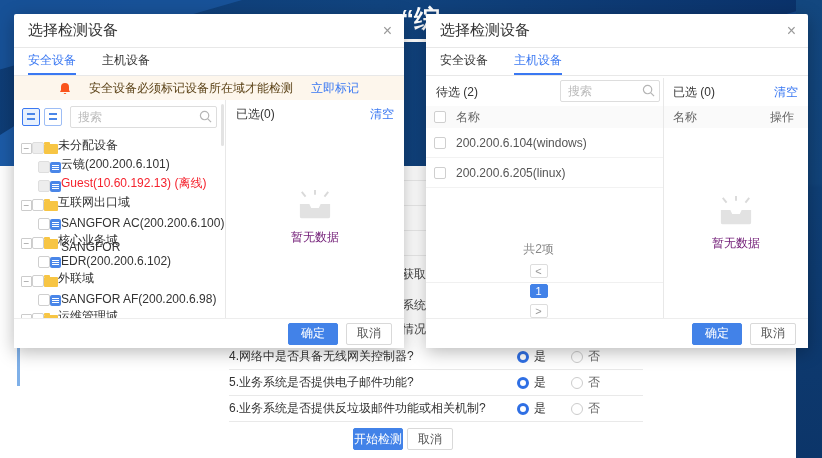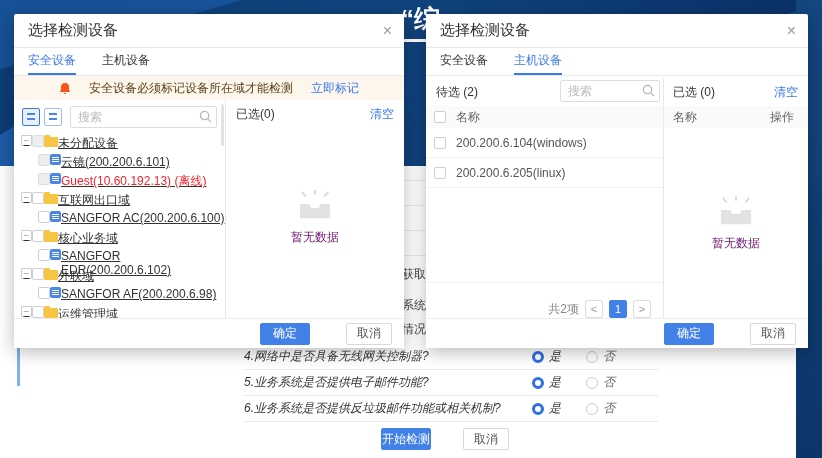--- a/index.html
+++ b/index.html
@@ -15,33 +15,33 @@
   .right-band { position:absolute; right:0; top:0; width:26px; height:458px;
     background:linear-gradient(180deg,#13477f 0%,#1b549717 40%,#0f3f76 41%,#0c3569 100%);
     background-color:#104176; z-index:0; }
   .headline { position:absolute; left:401px; top:2px; z-index:1; color:#fff; font-size:26px; font-weight:bold;
     border-bottom:3px solid #fff; padding-bottom:2px; white-space:nowrap; }
   .gap-rows { position:absolute; left:403px; top:180px; width:24px; z-index:1; }
   .gap-rows div { height:0; border-top:1px solid #ebebeb; margin-bottom:24px; }
   .gap-frag { position:absolute; z-index:1; font-size:12px; color:#444; white-space:nowrap; width:26px; overflow:hidden; }
   .blue-line { position:absolute; left:17px; top:332px; width:3px; height:54px; background:#7fb0e8; z-index:1; }
 
-  .questions { position:absolute; left:244px; top:344px; width:414px; z-index:1;font-style:italic; }
+  .questions { position:absolute; left:229px; top:344px; width:414px; z-index:1; }
   .q-row { position:relative; height:26px; border-bottom:1px solid #e9e9e9; font-size:12px; color:#333;
     display:flex; align-items:center; }
   .q-label { flex:0 0 auto; }
   .q-opt { position:absolute; display:flex; align-items:center; gap:5px; font-size:12px; color:#333; }
   .q-opt.yes { left:288px; } .q-opt.no { left:342px; color:#666; }
   .radio { width:12px; height:12px; border:1px solid #ccc; border-radius:50%; background:#fff; }
   .radio.sel { border:3.5px solid #2f6fe4; }
   .bg-buttons { position:absolute; left:353px; top:428px; z-index:1; display:flex; gap:4px; }
 
   
   .btn { height:22px; font-size:12px; border-radius:2px; display:inline-flex; align-items:center;
-    justify-content:center; cursor:pointer;margin-left:28px; }
+    justify-content:center; cursor:pointer; }
   .btn.primary { background:#4282e8; color:#fff; border:1px solid #4282e8; min-width:50px; }
   .btn.plain { background:#fff; color:#555; border:1px solid #d9d9d9; min-width:46px; }
   .cb { width:12px; height:12px; border:1px solid #cfcfcf; border-radius:2px; background:#fff; flex:0 0 auto; }
   .cb.dis { background:#ededed; border-color:#dedede; }
   .link { color:#3a78f2; cursor:pointer; }
 
   
   .modal { position:absolute; background:#fff; box-shadow:0 4px 18px rgba(0,0,0,.28); border-radius:2px; }
   #modal-left  { left:14px;  top:14px; width:390px; height:334px; z-index:5; }
   #modal-right { left:426px; top:14px; width:382px; height:334px; z-index:6; }
@@ -66,21 +66,21 @@
   .vt { width:18px; height:18px; border:1px solid #9dbdf5; border-radius:2px; background:#fff; position:relative; cursor:pointer; }
   .vt.active { background:#e8f1fd; border-color:#3a78f2; }
   .vt::before { content:""; position:absolute; left:4px; top:4px; right:4px; bottom:4px;
     background:repeating-linear-gradient(180deg,#4a86e8 0 2px,transparent 2px 5px); }
   .search-wrap { position:relative; flex:1; margin-left:4px; }
   .search-wrap input { width:100%; height:22px; border:1px solid #ddd; border-radius:2px; font-size:12px;
     padding:0 10px 0 7px; color:#333; outline:none; }
   .search-wrap input::placeholder { color:#bbb; }
   .mag { position:absolute; right:5px; top:4px; }
   .tree { padding:3px 0 0 7px; }
-  .t-row { height:19px; display:flex; align-items:flex-start; gap:0; font-size:12px; color:#333; cursor:pointer;text-decoration:underline; }
+  .t-row { height:19px; display:flex; align-items:flex-end; gap:0; font-size:12px; color:#333; cursor:pointer; }
   .t-row.child { padding-left:17px; }
   .t-row.offline .t-label { color:#f5222d; }
   .exp { width:11px; height:11px; border:1px solid #ccc; border-radius:1px; background:#fff; color:#999;
     font-size:10px; line-height:9px; text-align:center; flex:0 0 auto; }
   .exp::before { content:"\2212"; }
   .tree-scroll { position:absolute; right:1px; top:4px; width:3px; height:42px; background:#e3e3e3; border-radius:2px; }
   .folder-icon { width:14px; height:10px; background:#f7c544; border-radius:1px; position:relative; margin-top:2px; flex:0 0 auto; }
   .folder-icon::before { content:""; position:absolute; top:-2px; left:0; width:6px; height:2px;
     background:#f7c544; border-radius:1px 1px 0 0; }
   .device-icon { width:11px; height:11px; background:#4a86e8; border-radius:2px; position:relative; flex:0 0 auto; }
@@ -97,22 +97,22 @@
   .rm-search { position:absolute; left:130px; top:2px; width:100px; }
   .rm-sel-head { position:absolute; left:247px; top:6px; font-size:12px; color:#333; }
   .rm-clear { position:absolute; right:10px; top:6px; font-size:12px; }
   .v-div { position:absolute; left:237px; top:64px; bottom:30px; width:1px; background:#e8e8e8; }
   .rm-table { position:absolute; left:0; top:92px; width:237px; }
   .th-row { height:22px; background:#fafafa; display:flex; align-items:center; gap:10px; padding-left:8px;
     font-size:12px; color:#666; }
   .tr-row { height:30px; display:flex; align-items:center; gap:10px; padding-left:8px;
     border-bottom:1px solid #f2f2f2; font-size:12px; color:#555; }
   .rm-pager { position:absolute; left:0; top:268px; width:237px; height:36px; border-top:1px solid #f0f0f0;
-    display:flex; align-items:flex-end; justify-content:flex-end; gap:6px; padding-right:12px;
-    font-size:12px; color:#888; }
+    display:flex; align-items:center; justify-content:flex-end; gap:6px; padding-right:12px;
+    font-size:12px; color:#888;flex-direction:column; }
   .pg-btn { width:18px; height:18px; border:1px solid #ddd; border-radius:2px; background:#fff; color:#999;
     font-size:11px; display:flex; align-items:center; justify-content:center; cursor:pointer; }
   .pg-btn.active { background:#4282e8; border-color:#4282e8; color:#fff; }
   .rm-right { position:absolute; left:238px; top:92px; right:0; bottom:30px; display:flex; flex-direction:column; }
   .rm-right .th-row { padding:0 14px 0 9px; justify-content:space-between; }
   .rm-right .th-row .col-name { position:relative; }
 </style>
 </head>
 <body>
 

